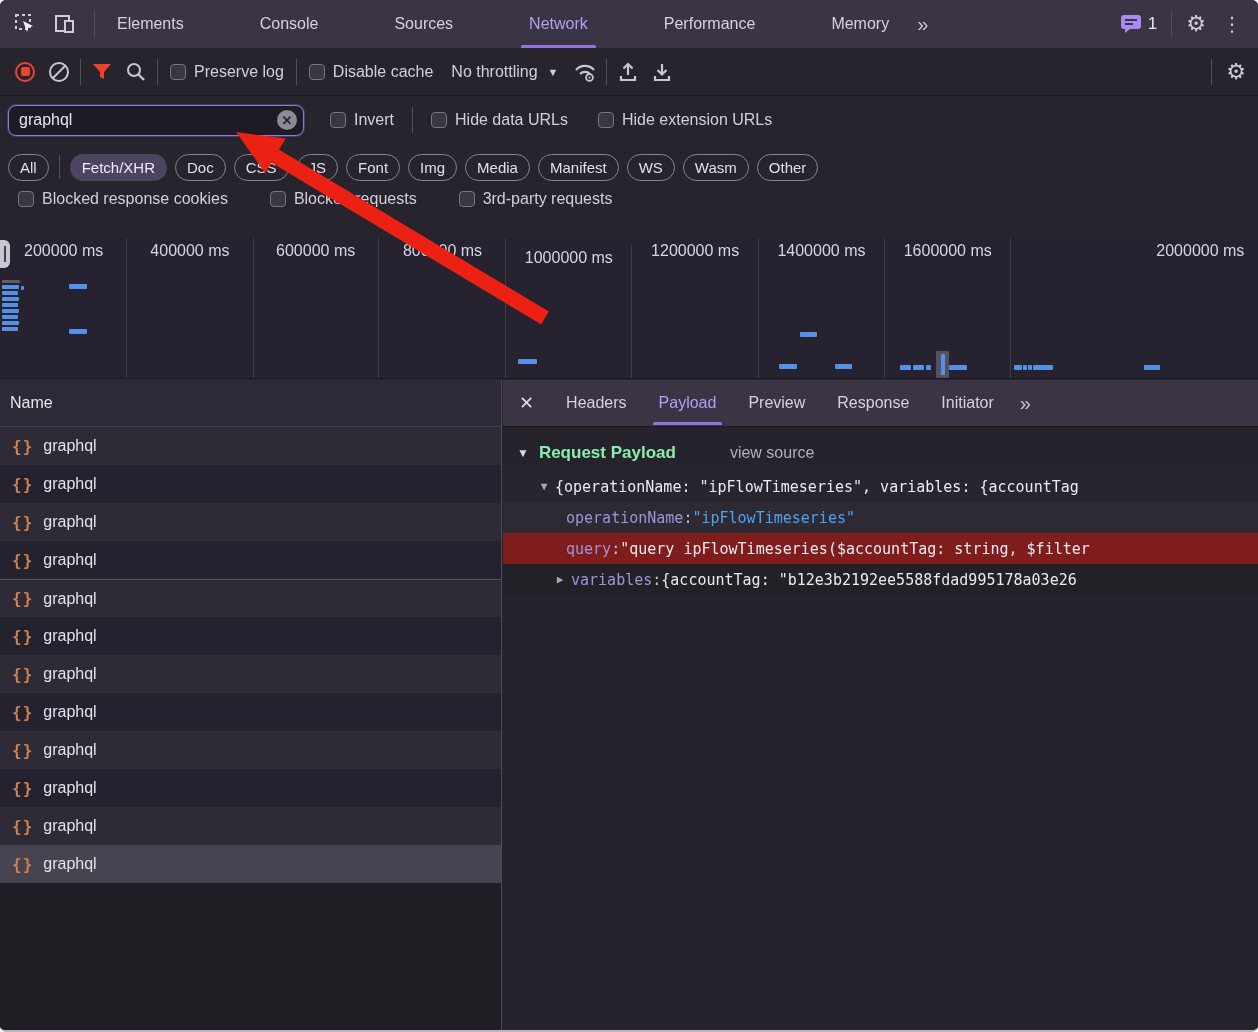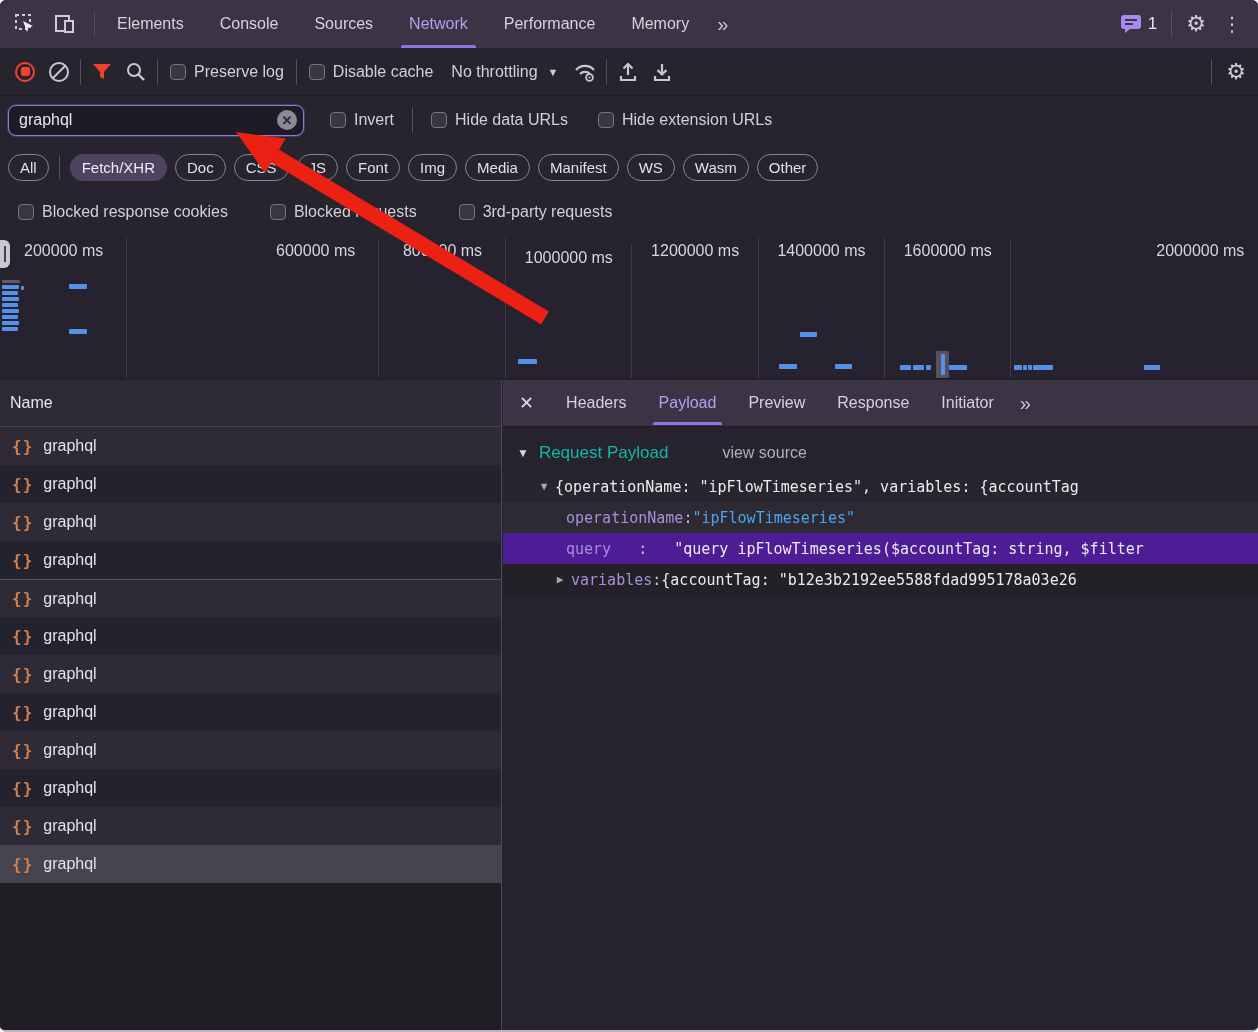--- a/index.html
+++ b/index.html
@@ -11,21 +11,21 @@
     border-bottom:2px solid #b9b4c0;
   }
   
   .tabbar {
     position:absolute; left:0; top:0; width:1258px; height:48px;
     background:#3b3444; display:flex; align-items:center;
   }
   .tb-icons { display:flex; align-items:center; gap:6px; padding:0 8px; }
   .icon-btn { width:34px; height:34px; display:flex; align-items:center; justify-content:center; border-radius:4px; }
   .vsep { width:1px; height:26px; background:#554e60; margin:0 4px; }
-  .tabs { display:flex; align-items:center; height:48px; }
+  .tabs { display:flex; align-items:center; height:48px;gap:40px; }
   .tab { position:relative; padding:0 18px; height:48px; display:flex; align-items:center; font-size:16px; color:#d6d2dc; cursor:default; }
   .tab.selected { color:#b89cf5; }
   .tab.selected::after { content:""; position:absolute; left:10px; right:10px; bottom:0; height:3px; background:#9273e0; border-radius:2px 2px 0 0; }
   .more-chev { font-size:20px; color:#c9c5d2; padding:0 10px; letter-spacing:-2px; }
   .tabbar-right { margin-left:auto; display:flex; align-items:center; gap:10px; padding-right:10px; }
   .issues { display:flex; align-items:center; gap:6px; font-size:17px; color:#e8e5ee; }
   .gear { font-size:22px; color:#cfcbd8; }
   .kebab { font-size:20px; color:#cfcbd8; padding:0 6px; }
   
   .nettoolbar {
@@ -45,21 +45,21 @@
     position:relative; width:296px; height:31px; margin-left:8px;
     background:#1e1b24; border:1.5px solid #8f7cd8; border-radius:8px;
     box-shadow:0 0 0 1px #463a6e; display:flex; align-items:center;
   }
   .filter-input .val { font-size:16px; color:#e8e5ee; padding-left:10px; }
   .clear-x { position:absolute; right:6px; top:50%; transform:translateY(-50%); width:20px; height:20px; background:#8d8995; color:#2a2630; border-radius:50%; font-size:13px; font-weight:bold; display:flex; align-items:center; justify-content:center; }
   .chiprow { position:absolute; left:0; top:146px; width:1258px; height:42px; display:flex; align-items:center; gap:8px; padding-left:8px; background:#28242e; }
   .chip { border:1.5px solid #8a8494; border-radius:15px; padding:4px 11px; font-size:15px; color:#e2dfe8; white-space:nowrap; }
   .chip.selected { background:#4c4460; border-color:transparent; color:#efecf5; }
   .chip-sep { width:1px; height:24px; background:#554e60; margin:0 2px; }
-  .checksrow { position:absolute; left:0; top:190px; width:1258px; height:44px; display:flex; align-items:center; gap:26px; padding-left:10px; background:#28242e; }
+  .checksrow { position:absolute; left:0; top:190px; width:1258px; height:44px; display:flex; align-items:flex-start; gap:26px; padding-left:10px; background:#28242e; }
   
   .timeline { position:absolute; left:0; top:238px; width:1258px; height:141px; background:#262230; border-bottom:1px solid #1d1a23; overflow:hidden; }
   .tl-seg { position:absolute; top:0; height:141px; border-right:1px solid #3f3a49; }
   .tl-label { position:absolute; top:4px; width:100%; text-align:center; font-size:16px; color:#d9d5e0; white-space:nowrap; }
   .tl-bar { position:absolute; border-radius:1px; }
   .tl-grip { position:absolute; left:0; top:2px; width:10px; height:28px; background:#cac6d2; border-radius:0 6px 6px 0; }
   .tl-grip::after { content:""; position:absolute; left:4px; top:6px; width:2px; height:16px; background:#434049; }
   
   .reqlist { position:absolute; left:0; top:380px; width:502px; height:652px; background:#201d25; border-right:1px solid #4d4758; }
   .req-header { height:47px; background:#2d2936; border-bottom:1px solid #474152; display:flex; align-items:center; padding-left:10px; font-size:16px; color:#e8e5ee; }
@@ -71,28 +71,28 @@
   .json-icon { font-family:"DejaVu Sans Mono", monospace; font-weight:bold; font-size:16px; color:#d0814f; letter-spacing:1px; }
   
   .details { position:absolute; left:503px; top:380px; width:755px; height:652px; background:#26232c; }
   .det-tabs { height:47px; background:#3a3444; display:flex; align-items:center; border-bottom:1px solid #1d1a23; }
   .det-close { font-size:18px; color:#dcd8e2; padding:0 16px 0 16px; }
   .det-tab { position:relative; height:43px; display:flex; align-items:center; padding:8px 16px; font-size:16px; color:#d6d2dc; }
   .det-tab.selected { color:#b89cf5; }
   .det-tab.selected::after { content:""; position:absolute; left:10px; right:10px; bottom:0; height:3px; background:#9273e0; border-radius:2px 2px 0 0; }
   .payload-head { display:flex; align-items:center; gap:10px; padding:16px 0 8px 14px; }
   .ph-caret { font-size:12px; color:#d8d4de; }
-  .ph-title { font-size:17px; font-weight:normal; color:#14b8a6; }
+  .ph-title { font-size:17px; font-weight:bold; color:#86efac; }
   .ph-viewsrc { font-size:16px; color:#b3aebc; margin-left:44px;text-align:right; }
   .code { font-family:"DejaVu Sans Mono", monospace; font-size:15px; }
   .tree-line { height:31px; display:flex; align-items:center; white-space:nowrap; overflow:hidden; }
   .tree-line .exp { width:14px; font-size:11px; color:#a9a4b2; flex:0 0 auto; text-align:center; margin-right:4px; }
   .ln-preview { padding-left:34px; background:#28252e; color:#eceaf0; }
   .ln-op { padding-left:63px; background:#2d2a34; }
-  .ln-query { padding-left:63px; background:#4c1d95;gap:27px; }
+  .ln-query { padding-left:63px; background:#7f1d1d; }
   .ln-vars { padding-left:50px; background:#232028; }
   .k { color:#a391d9; }
   .p { color:#c9c5d2; }
   .s-blue { color:#4aa4ee; }
   .w { color:#eceaf0; }
   
   svg.ic { display:block; }
   
   #arrow-overlay { position:absolute; left:0; top:0; width:1258px; height:1032px; pointer-events:none; z-index:50; }
 </style>
@@ -257,20 +257,23 @@
       <label class="check-row">
         <span class="checkbox"></span>
         <span>3rd-party requests</span>
       </label>
     </div>
 
   <div class="timeline" id="timeline">
     <span class="tl-grip"></span>
   <div class="tl-seg" style="left: 1px; width: 126.3px;">
         <div class="tl-label">200000 ms</div>
+      </div>
+      <div class="tl-seg" style="left: 127.3px; width: 126.3px;">
+        <div class="tl-label">400000 ms</div>
       </div>
       <div class="tl-seg" style="left: 253px; width: 126.3px;">
         <div class="tl-label">600000 ms</div>
       </div>
       <div class="tl-seg" style="left: 379.9px; width: 126.3px;">
         <div class="tl-label">800000 ms</div>
       </div>
       <div class="tl-seg" style="left: 506.2px; width: 126.3px; margin-top: 7px;">
         <div class="tl-label">1000000 ms</div>
       </div>

